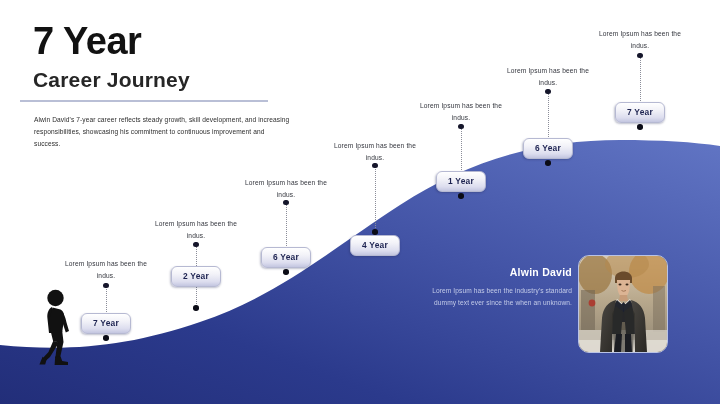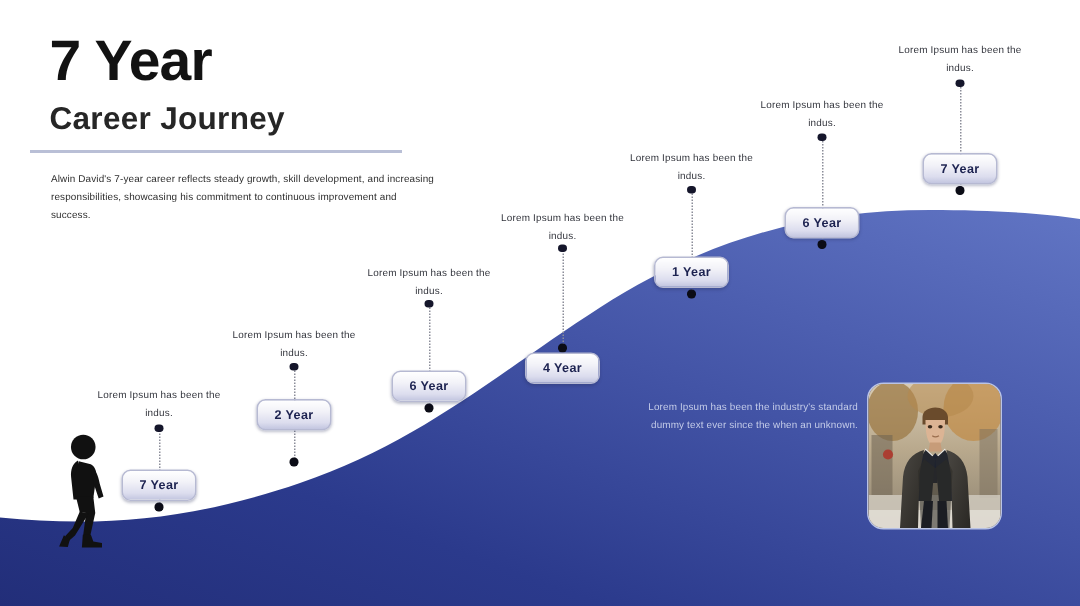--- a/index.html
+++ b/index.html
@@ -250,20 +250,21 @@
       <div class="milestone" style="left: 640px; top: 0px;">
         <div class="ms-caption" style="top: 28px;">Lorem Ipsum has been the indus.</div>
         <div class="ms-line" style="top: 56px; height: 71px;"></div>
         <div class="ms-dot" style="top: 53px;"></div>
         <div class="ms-endpoint" style="top: 124px;"></div>
         <div class="ms-badge" style="top: 102px;">7 Year</div>
       </div>
     </div>
 
   <div class="profile">
+    <div class="profile-name">Alwin David</div>
     <div class="profile-text">Lorem Ipsum has been the industry's standard dummy text ever since the when an unknown.</div>
   </div>
 
   <div class="photo-frame">
     <svg class="photo-svg" viewBox="0 0 88 96" preserveAspectRatio="xMidYMid slice">
       <defs>
         <linearGradient id="bgSky" x1="0" y1="0" x2="0" y2="1">
           <stop offset="0%" stop-color="#d8cbb4"></stop>
           <stop offset="45%" stop-color="#b9a98d"></stop>
           <stop offset="100%" stop-color="#8e8472"></stop>

